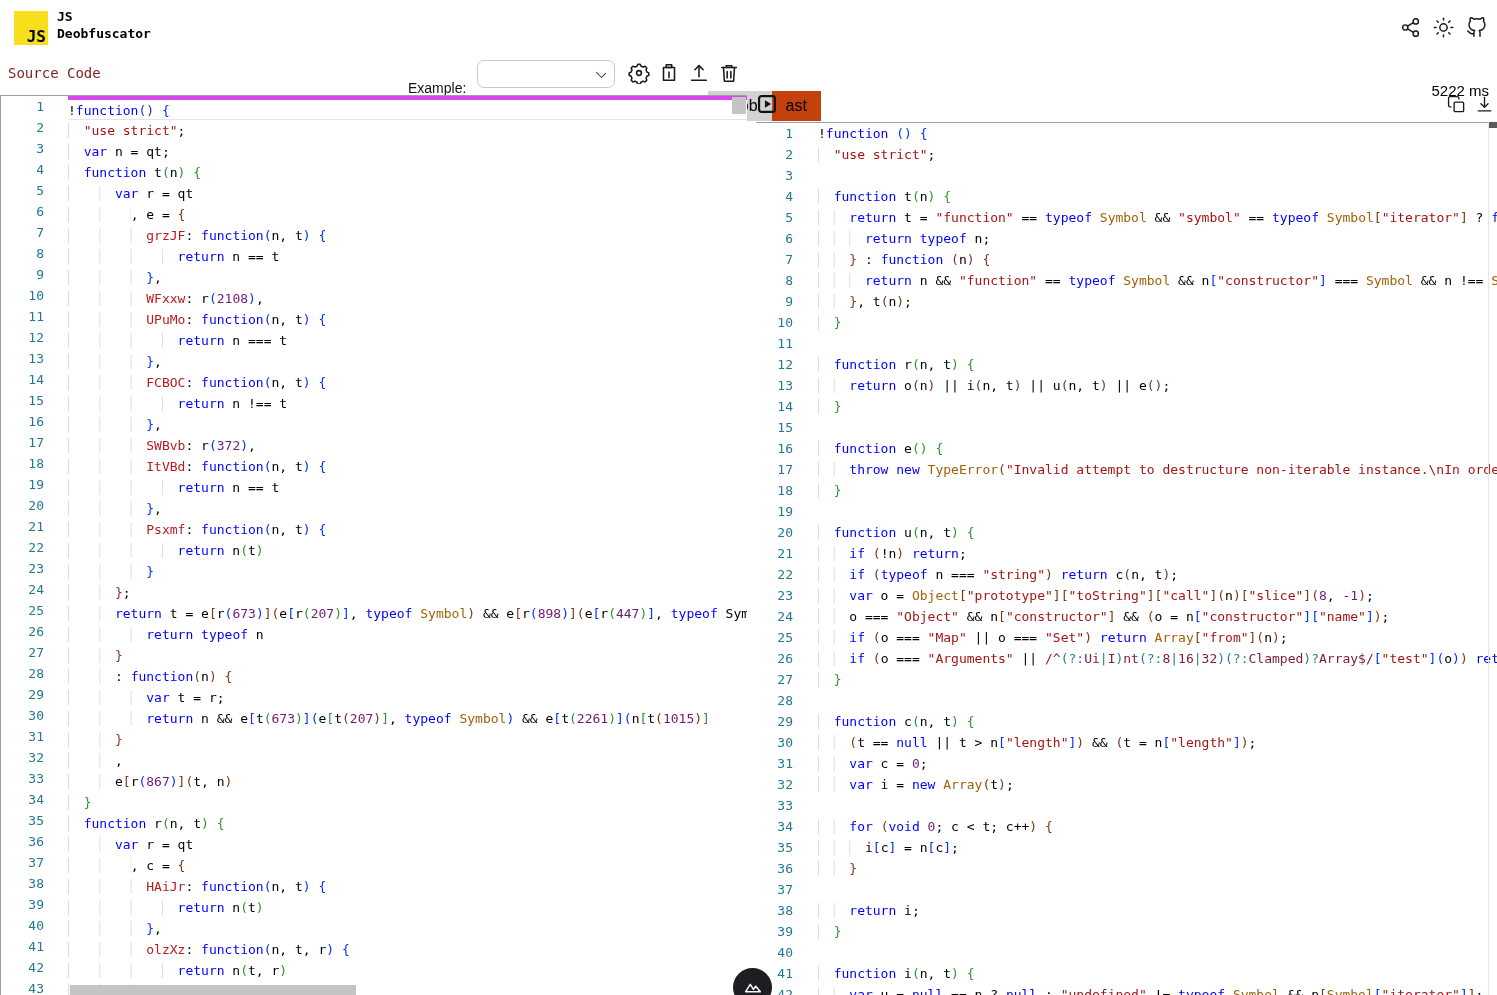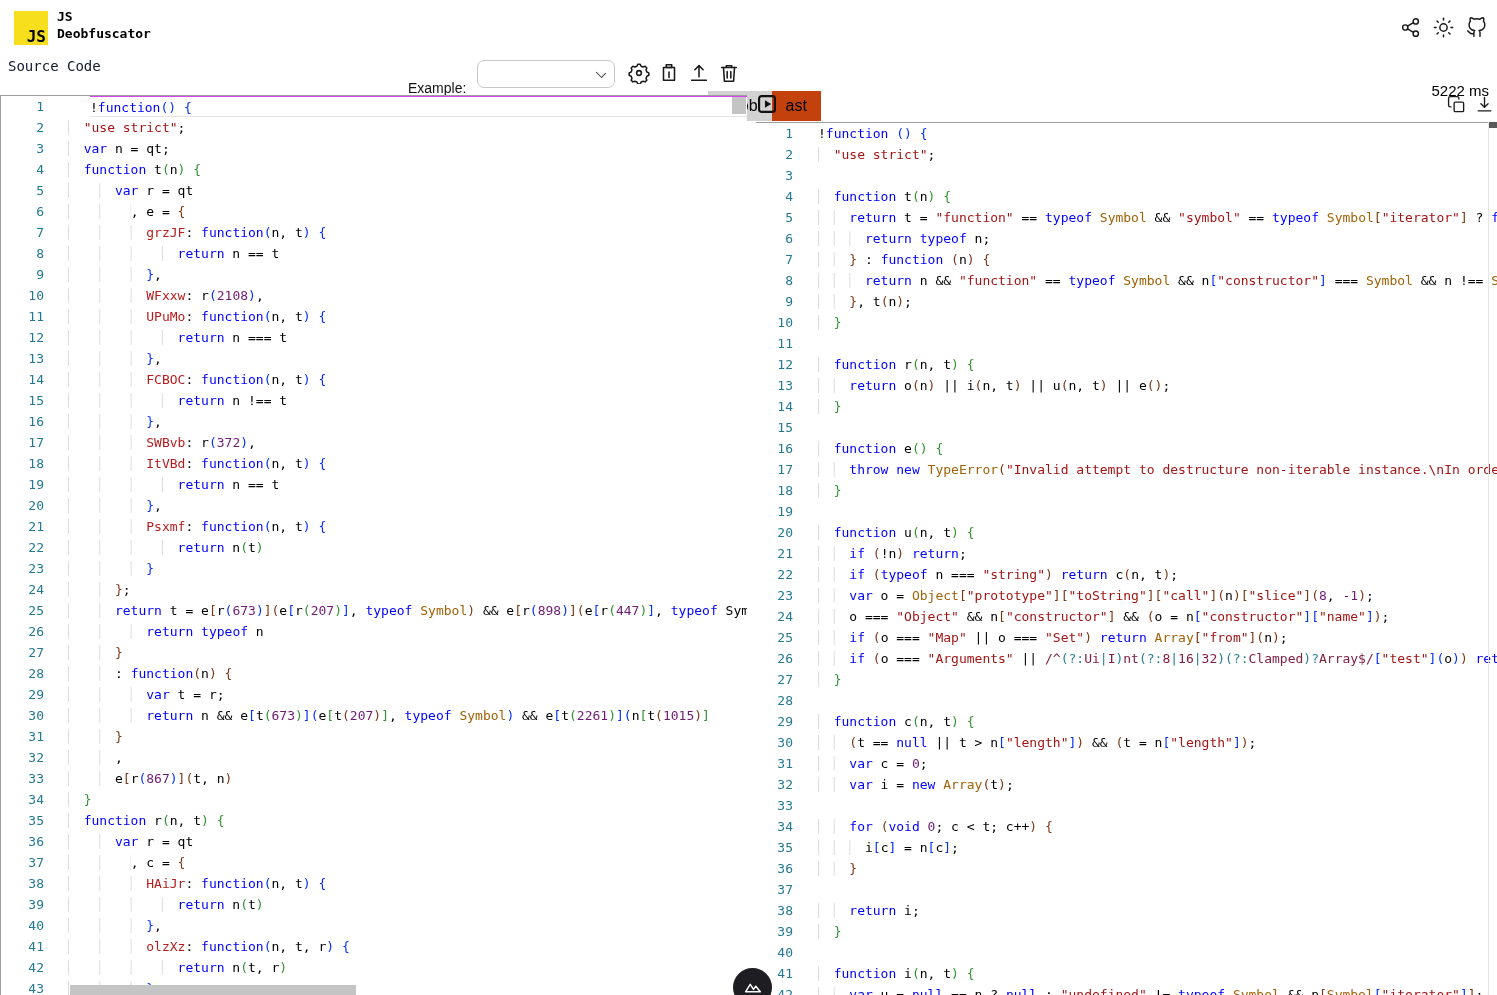--- a/index.html
+++ b/index.html
@@ -7,21 +7,21 @@
        font-family:"Liberation Sans","DejaVu Sans",sans-serif;color:#111;}
   svg{display:block;}
   .ico{stroke:#1a1a1a;fill:none;stroke-width:1.7;stroke-linecap:round;stroke-linejoin:round;}
   
   .logo{position:absolute;left:14px;top:11px;width:34px;height:34px;background:var(--logo-bg,#f7df1e);}
   .logo span{position:absolute;right:2px;bottom:-1px;font:bold 16px "DejaVu Sans Mono",monospace;color:#000;}
   .title{position:absolute;left:57px;top:8px;font:bold 13px/17px "DejaVu Sans Mono",monospace;color:#000;}
   .hdr-icons{position:absolute;top:17px;right:10px;display:flex;gap:12px;}
   .hdr-icons .btn{width:21px;height:21px;cursor:pointer;}
   
-  .src-label{position:absolute;left:8px;top:57px;font:14px/18px "DejaVu Sans Mono",monospace;color:#0f172a;text-align:center;}
+  .src-label{position:absolute;left:8px;top:64px;font:14px/18px "DejaVu Sans Mono",monospace;color:#7f1d1d;text-align:center;}
   .example-label{position:absolute;left:408px;top:80px;font:14px/17px "Liberation Sans",sans-serif;}
   .example-select{position:absolute;left:477px;top:60px;width:136px;height:26px;border:1px solid #c8c8c8;
       border-radius:7px;background:#fff;}
   .example-select .chev{position:absolute;right:9px;top:8px;width:7px;height:7px;
       border-right:1.5px solid #333;border-bottom:1.5px solid #333;transform:rotate(45deg) scale(1,.8);}
   .tbtn{position:absolute;top:62px;width:22px;height:22px;cursor:pointer;}
   .tabs{position:absolute;left:708px;top:59px;display:flex;height:30px;font:16px/30px "Liberation Sans",sans-serif;margin-top:32px;}
   .tab{padding:0 14px;cursor:pointer;background:#c2410c;color:#000;}
   .tab.active{background:var(--tab-bg,#d2d2d2);}
   .timing{position:absolute;right:8px;top:66px;font:15px "Liberation Sans",sans-serif;color:#000;margin-top:16px;}
@@ -31,21 +31,21 @@
   .ed-left{left:0;top:95px;width:746px;height:900px;border-top:1px solid #9e9e9e;border-left:1px solid #9e9e9e;}
   .ed-right{left:756px;top:122px;width:741px;height:873px;border-top:1px solid #9e9e9e;}
   .gutter{flex:0 0 auto;text-align:right;color:var(--ln-color,#237893);user-select:none;}
   .ed-left  .gutter{width:43px;}
   .ed-right .gutter{width:37px;}
   .ln{height:21px;}
   .code{flex:1 1 auto;white-space:pre;overflow:hidden;min-width:0;}
   .ed-left  .code{padding-left:24px;}
   .ed-right .code{padding-left:25px;}
   .cl{height:21px;}
-  .cl.active{border-top:1px solid #d946ef;border-bottom:1px solid #e4e4e4;height:19px;margin-left:22px;}
+  .cl.active{border-top:4px solid #d946ef;border-bottom:1px solid #e4e4e4;height:19px;}
   
   .tk-d{color:#000;} .tk-k{color:#0000ff;} .tk-s{color:#a31515;} .tk-n{color:#701a75;}
   .tk-p{color:#b91c1c;} .tk-t{color:#a16207;}
   .tk-a{color:#0431fa;} .tk-g{color:#319331;} .tk-w{color:#7b3814;}
   .tk-x{color:#811f3f;} .tk-y{color:#267f99;}
   .tk-i{background-image:linear-gradient(to right,#dcdcdc 1px,transparent 1px);background-size:4ch 100%;}
   .ed-right .tk-i{background-size:2ch 100%;}
   
   .lv-thumb{position:absolute;left:732px;top:97px;width:14px;height:17px;background:#c4c4c4;}
   .lh-thumb{position:absolute;left:70px;top:985px;width:286px;height:10px;background:#c4c4c4;}

